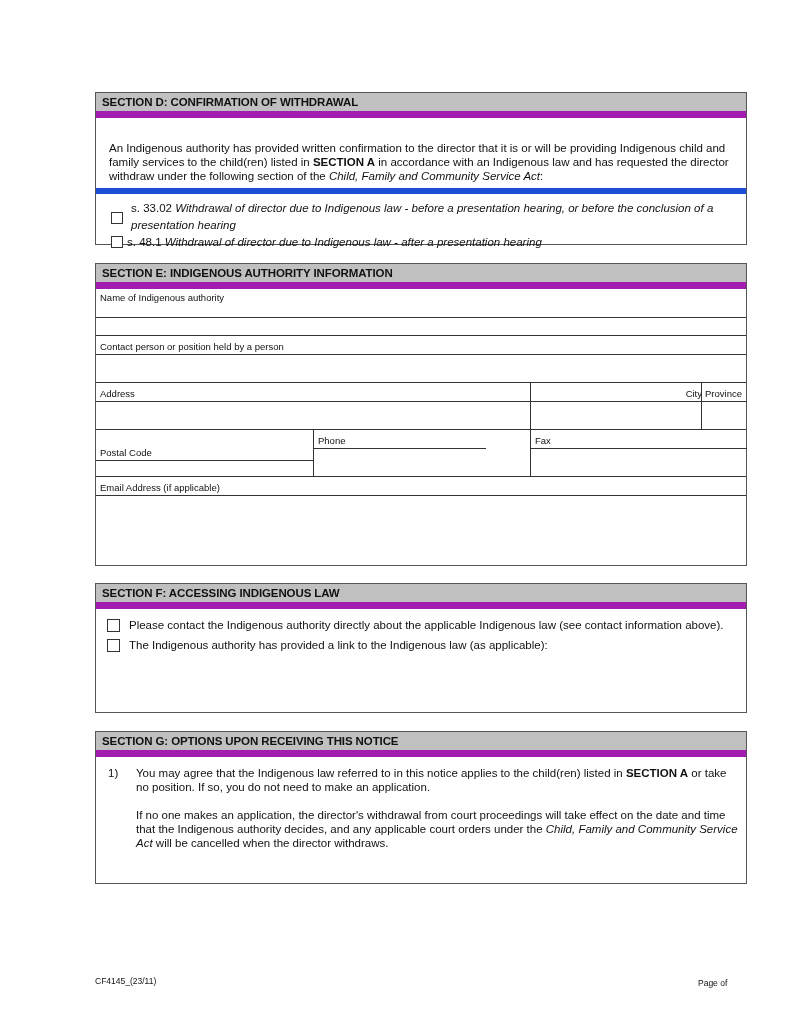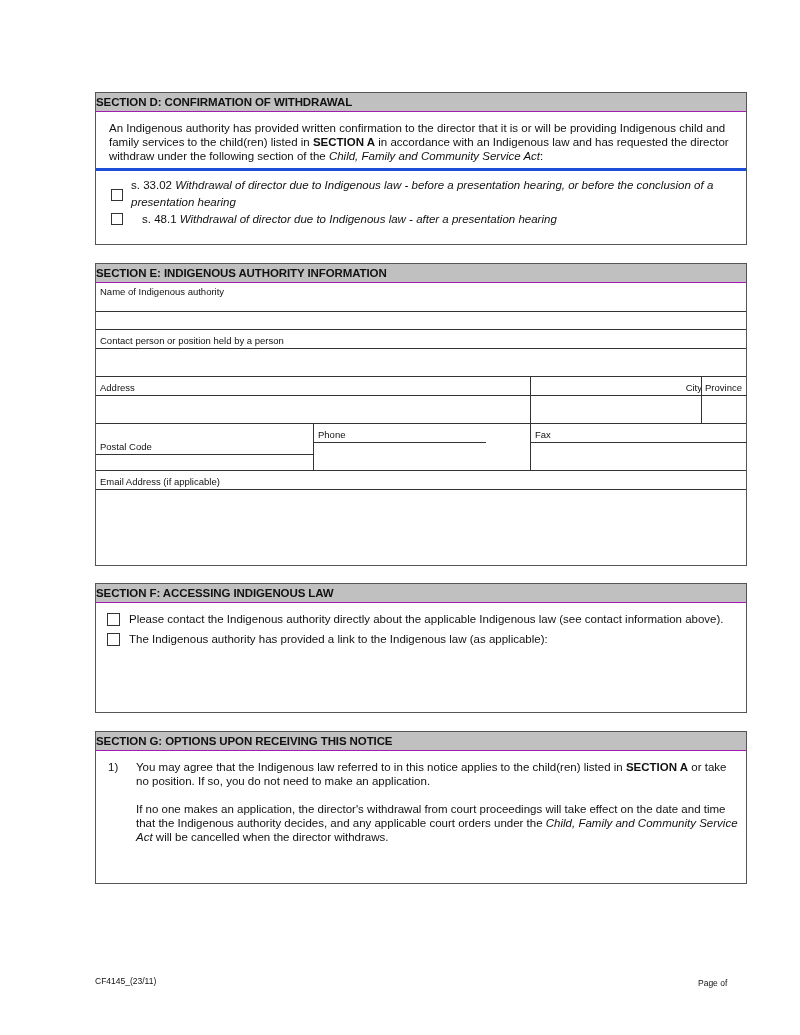--- a/index.html
+++ b/index.html
@@ -5,31 +5,31 @@
     html, body { margin: 0; padding: 0; background: #ffffff; }
     body {
       width: 800px; height: 1035px; position: relative; overflow: hidden;
       font-family: "Liberation Sans", sans-serif; color: #111;
     }
     .section {
       position: absolute; left: 95px; width: 652px;
       border: 1px solid #555; box-sizing: border-box; background: #fff;
     }
     .sec-head {
-      background: #c0c0c0; border-bottom: 1px solid #a21caf;
-      height: 18px; line-height: 18px; 
+      background: #c0c0c0; border-bottom: 7px solid #a21caf;
+      height: 18px; line-height: 18px; padding-left: 6px;
       font-size: 11.5px; font-weight: bold; letter-spacing: -0.1px;
     }
     .para { font-size: 11.5px; line-height: 14px; }
     .para i { font-style: italic; }
     .para b { font-weight: bold; }
 
     
     #secD { top: 92px; height: 153px; }
-    #secD .intro { padding: 9px 14px 6px 13px; border-bottom: 3px solid #1d4ed8; height: 41px; }
+    #secD .intro { padding: 23px 14px 6px 13px; border-bottom: 6px solid #1d4ed8; height: 41px; }
     #secD .opts { padding: 6px 8px 0 15px; }
     .cb {
       display: inline-block; width: 12px; height: 12px;
       border: 1px solid #333; box-sizing: border-box; background: #fff;
       cursor: pointer;
     }
     .opt-row { display: flex; align-items: flex-start; }
     .opt-row .cb { flex: 0 0 auto; }
     .opt-text { font-size: 11.5px; line-height: 17px; }
     .opt-text i { font-style: italic; }
@@ -73,21 +73,21 @@
 <div class="section" id="secD">
   <div class="sec-head">SECTION D: CONFIRMATION OF WITHDRAWAL</div>
   <div class="intro para"><span>An Indigenous authority has provided written confirmation to the director that it is or will be providing Indigenous child and family services to the child(ren) listed in </span><b>SECTION A</b><span> in accordance with an Indigenous law and has requested the director withdraw under the following section of the </span><i>Child, Family and Community Service Act</i><span>:</span></div>
   <div class="opts">
     <div class="opt-row">
       <span class="cb" style="margin-top:12px;"></span>
       <span class="opt-text" style="margin-left:8px;"><span>s. 33.02 </span><i>Withdrawal of director due to Indigenous law - before a presentation hearing, or before the conclusion of a presentation hearing</i></span>
     </div>
     <div class="opt-row">
       <span class="cb" style="margin-top:2px;"></span>
-      <span class="opt-text" style="margin-left:19px;"><span>s. 48.1 </span><i>Withdrawal of director due to Indigenous law  - after a presentation hearing</i></span>
+      <span class="opt-text" style="margin-left:4px;"><span>s. 48.1 </span><i>Withdrawal of director due to Indigenous law  - after a presentation hearing</i></span>
     </div>
   </div>
 </div>
 
 <div class="section" id="secE">
   <div class="sec-head">SECTION E: INDIGENOUS AUTHORITY INFORMATION</div>
 
   <div class="row" style="height:47px;">
     <div class="lbl" style="border-bottom:1px solid #333;height:29px;line-height:17px;">Name of Indigenous authority</div>
     <input class="field" value="" style="">

